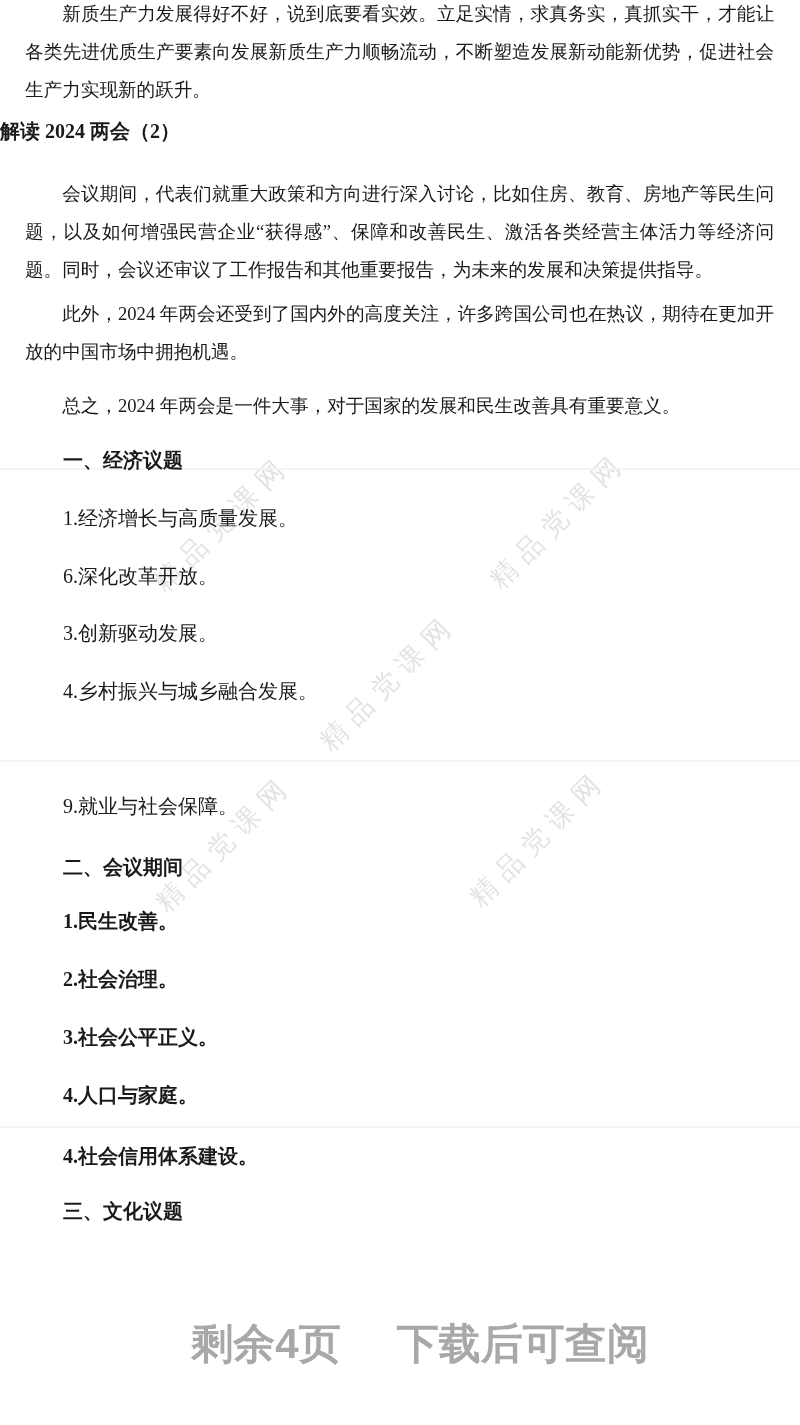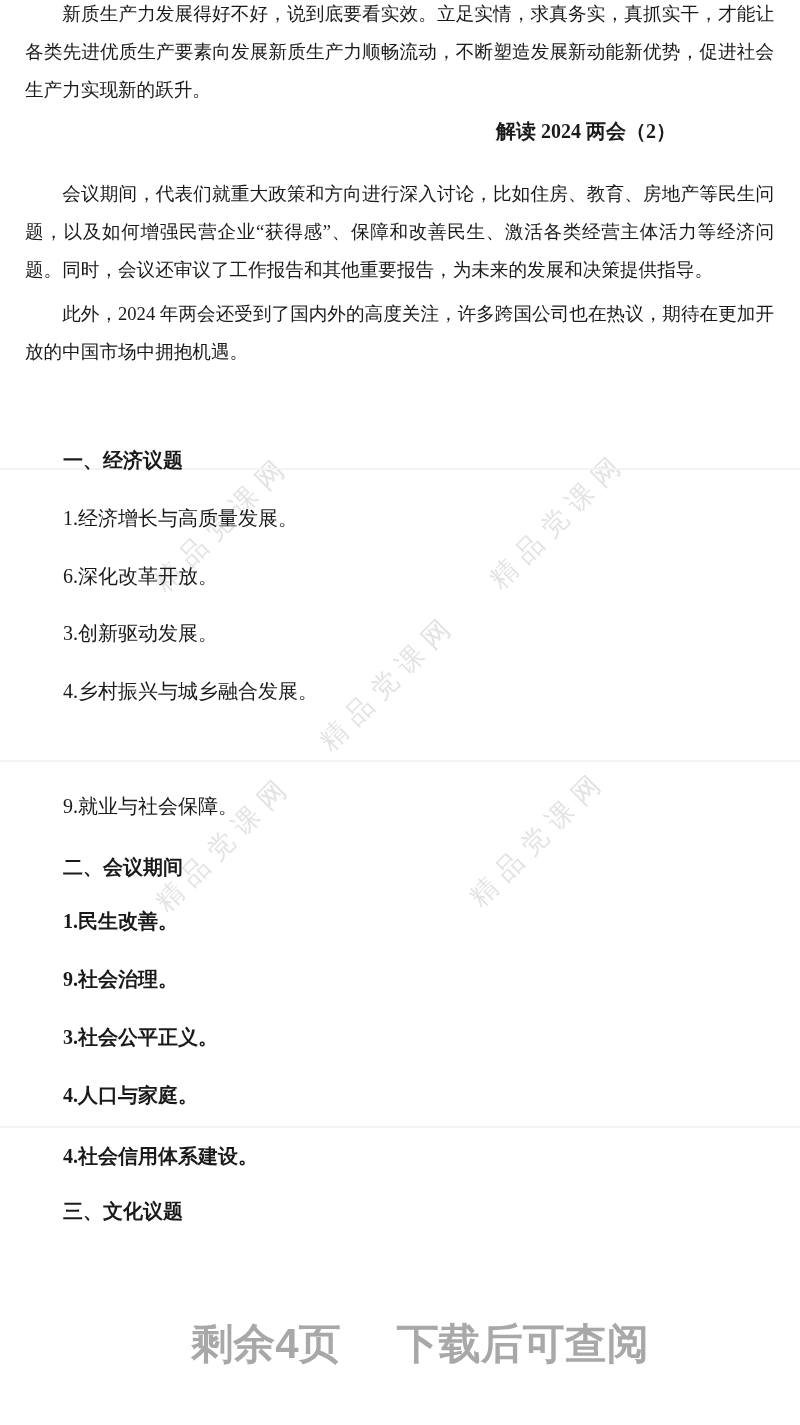--- a/index.html
+++ b/index.html
@@ -6,22 +6,22 @@
   .page{
     position:relative;width:800px;height:1425px;margin:0 auto;
     background:#ffffff;overflow:hidden;
     font-family:"Liberation Serif",serif;color:#1a1a1a;
   }
   .para{
     position:absolute;left:25px;width:749px;
     font-size:18.6px;line-height:38px;text-align:justify;text-indent:2em;
   }
   .doc-title{
-    position:absolute;left:0;width:636px;text-align:right;
-    font-weight:bold;font-size:20px;line-height:38px;padding-left:40px;
+    position:absolute;left:0;width:636px;text-align:left;
+    font-weight:bold;font-size:20px;line-height:38px;
   }
   .sec-heading{
     position:absolute;left:63px;font-size:20px;font-weight:bold;
     line-height:38px;white-space:nowrap;text-align:right;
   }
   .list-item{
     position:absolute;left:63px;font-size:20px;line-height:38px;white-space:nowrap;
   }
   .list-item.bold{font-weight:bold;}
   .wm{
@@ -50,31 +50,32 @@
   <div class="wm" style="left:538px;top:838px">精品党课网</div>
 
   <div class="seam" style="top:468px"></div>
   <div class="seam" style="top:760px"></div>
   <div class="seam" style="top:1126px"></div>
 
   <div class="para" style="top:-5px">新质生产力发展得好不好，说到底要看实效。立足实情，求真务实，真抓实干，才能让各类先进优质生产要素向发展新质生产力顺畅流动，不断塑造发展新动能新优势，促进社会生产力实现新的跃升。</div>
   <div class="doc-title" style="top:112px">解读 2024 两会（2）</div>
   <div class="para" style="top:175px">会议期间，代表们就重大政策和方向进行深入讨论，比如住房、教育、房地产等民生问题，以及如何增强民营企业“获得感”、保障和改善民生、激活各类经营主体活力等经济问题。同时，会议还审议了工作报告和其他重要报告，为未来的发展和决策提供指导。</div>
   <div class="para" style="top:295px">此外，2024 年两会还受到了国内外的高度关注，许多跨国公司也在热议，期待在更加开放的中国市场中拥抱机遇。</div>
+  <div class="para" style="top:387px">总之，2024 年两会是一件大事，对于国家的发展和民生改善具有重要意义。</div>
 
   <div class="sec-heading" style="top:441px">一、经济议题</div>
   <div class="list-item" style="top:499px">1.经济增长与高质量发展。</div>
   <div class="list-item" style="top:557px">6.深化改革开放。</div>
   <div class="list-item" style="top:614px">3.创新驱动发展。</div>
   <div class="list-item" style="top:672px">4.乡村振兴与城乡融合发展。</div>
   <div class="list-item" style="top:787px">9.就业与社会保障。</div>
 
   <div class="sec-heading" style="top:848px">二、会议期间</div>
   <div class="list-item bold" style="top:902px">1.民生改善。</div>
-  <div class="list-item bold" style="top:960px">9.社会治理。</div>
+  <div class="list-item bold" style="top:960px">2.社会治理。</div>
   <div class="list-item bold" style="top:1018px">3.社会公平正义。</div>
   <div class="list-item bold" style="top:1076px">4.人口与家庭。</div>
   <div class="list-item bold" style="top:1137px">4.社会信用体系建设。</div>
 
   <div class="sec-heading" style="top:1192px">三、文化议题</div>
 
   <div class="preview-footer">
     <span>剩余4页</span><span class="notice">下载后可查阅</span>
   </div>
 

